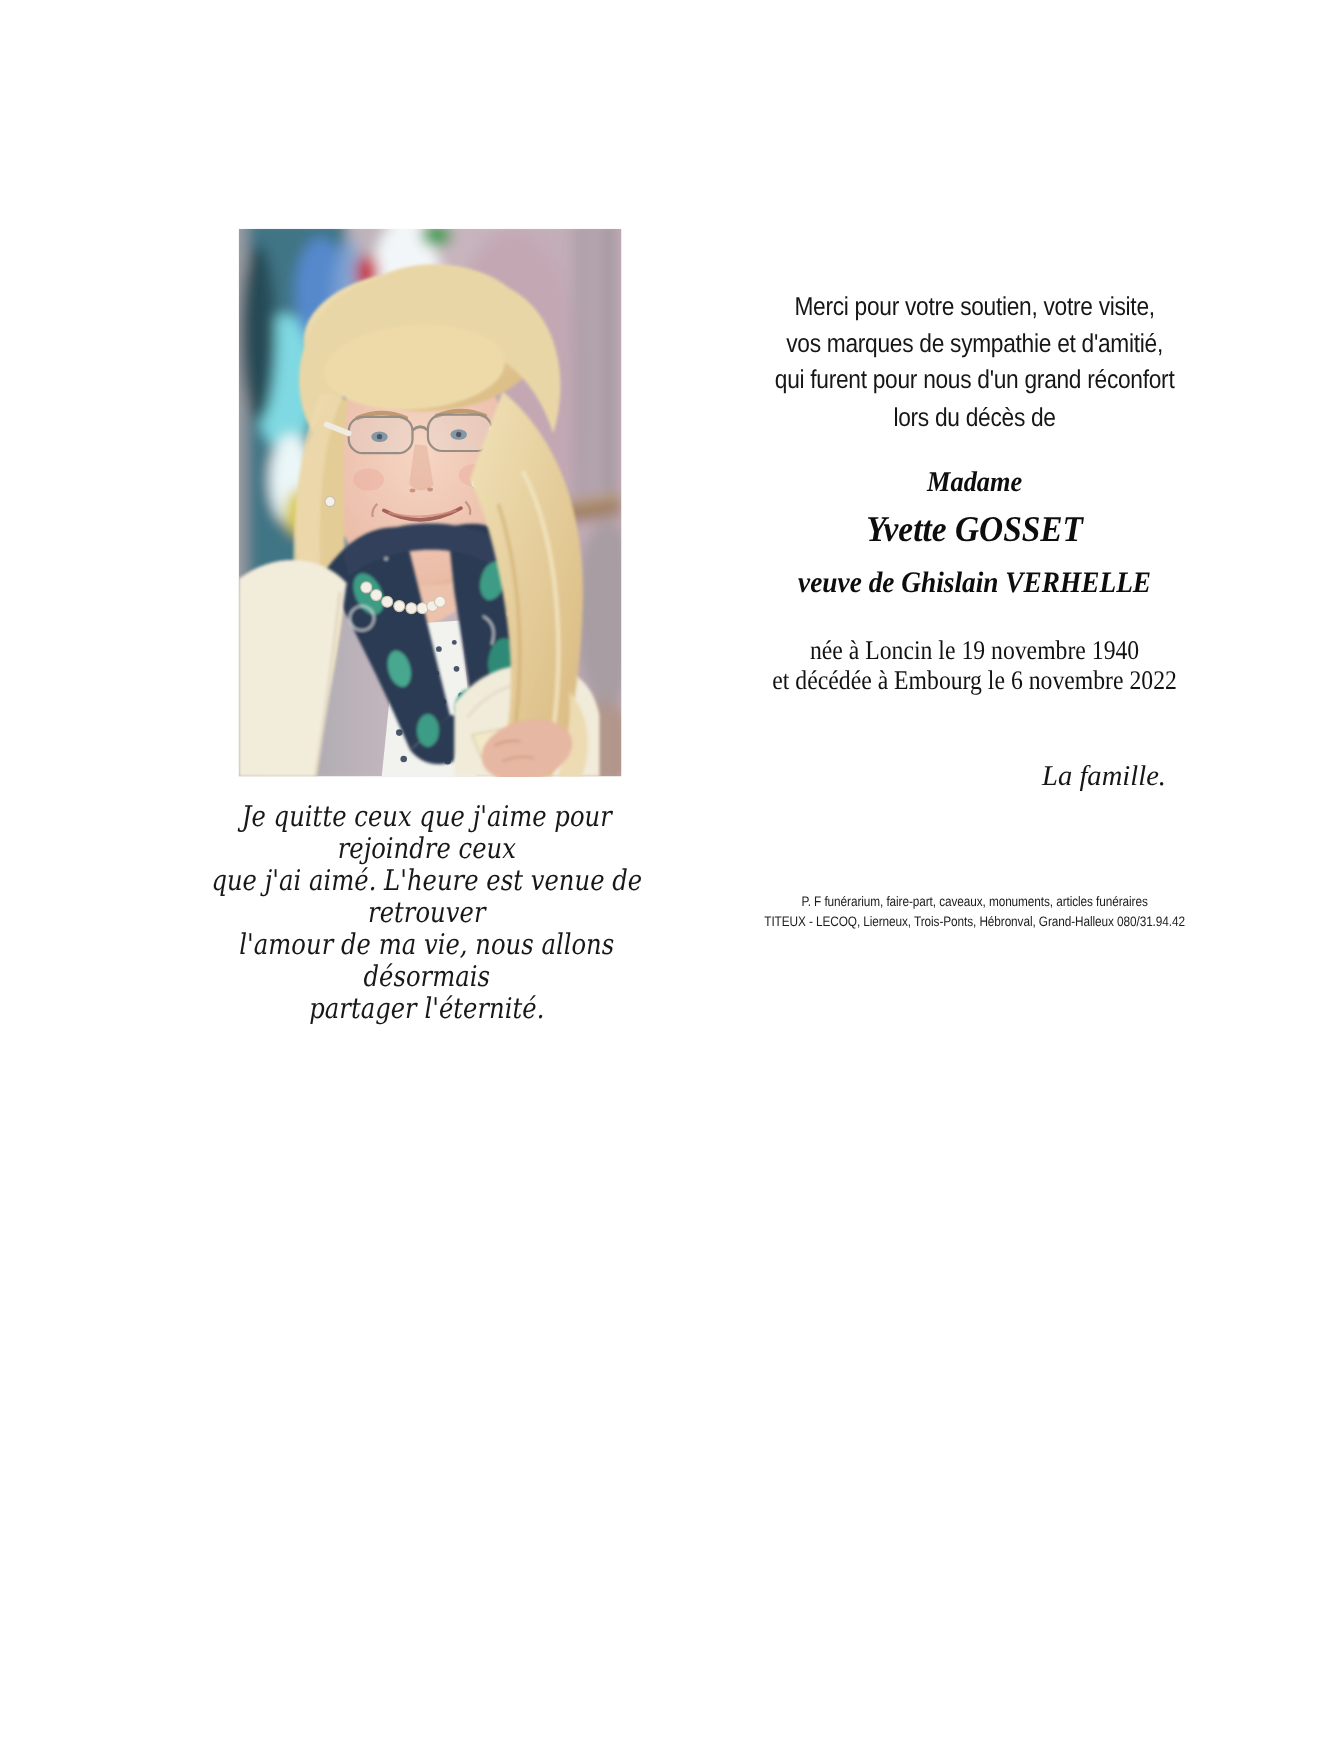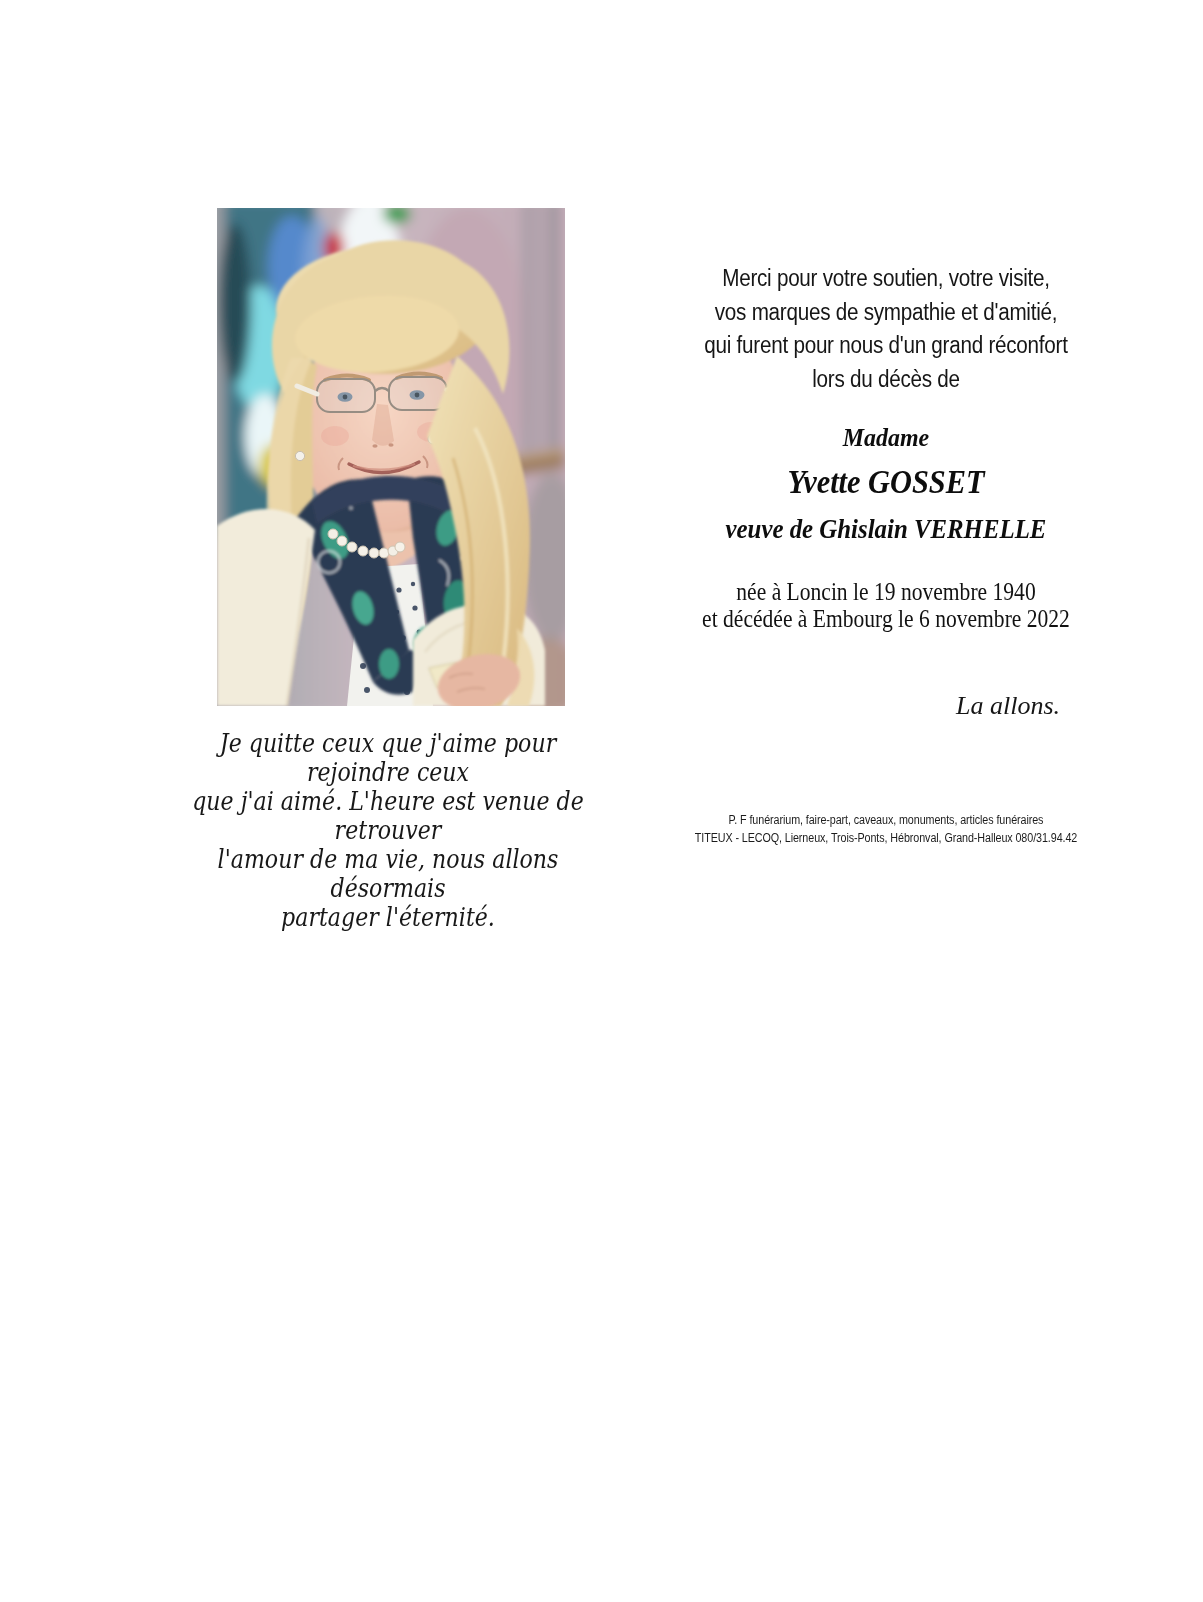--- a/index.html
+++ b/index.html
@@ -264,21 +264,21 @@
 
     <div class="madame">Madame</div>
     <div class="dname">Yvette GOSSET</div>
     <div class="relation">veuve de Ghislain VERHELLE</div>
 
     <div class="dates">
       <div>née à Loncin le 19 novembre 1940</div>
       <div>et décédée à Embourg le 6 novembre 2022</div>
     </div>
 
-    <div class="signature">La allons.</div>
+    <div class="signature">La famille.</div>
 
     <div class="fhome">
       <div>P. F  funérarium, faire-part, caveaux, monuments, articles funéraires</div>
       <div>TITEUX - LECOQ, Lierneux, Trois-Ponts, Hébronval, Grand-Halleux 080/31.94.42</div>
     </div>
 
   </div>
 </div>
 
 </body></html>

